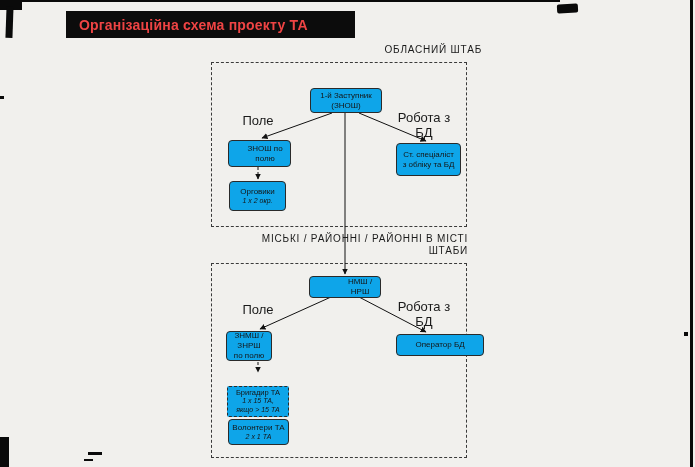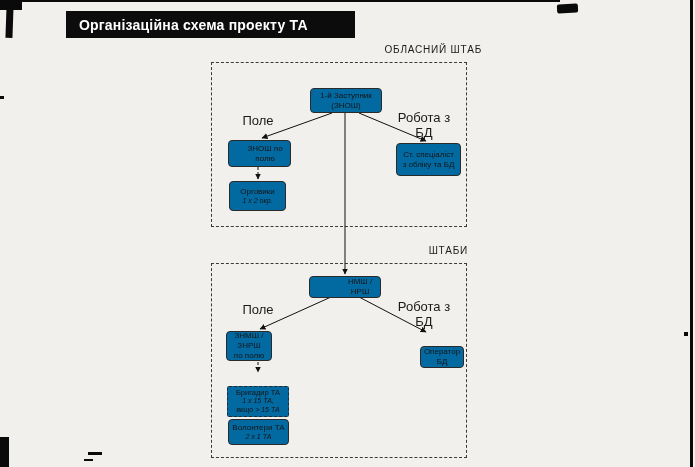--- a/index.html
+++ b/index.html
@@ -7,37 +7,37 @@
     position:relative; width:695px; height:467px;
     background:#f1f0ed;
     font-family:"Liberation Sans", sans-serif;
     color:#151515; overflow:hidden;
   }
   
   .artifact { position:absolute; background:#0a0a0a; }
   
   .title-box {
     position:absolute; left:66px; top:11px; width:289px; height:27px;
-    background:#0c0c0c; color:#ffffff; font-weight:bold; font-size:14px;
+    background:#0c0c0c; color:#ef4444; font-weight:bold; font-size:14px;
     display:flex; align-items:center; padding-left:13px; box-sizing:border-box;
     letter-spacing:0.2px;
   }
   .section-heading {
     position:absolute; left:211px; width:257px; text-align:right;
     font-size:10px; letter-spacing:0.8px; color:#1a1a1a;
   }
   .dashed-region {
     position:absolute; border:1px dashed #3a3a3a; box-sizing:border-box;
     background:transparent;
   }
   .branch-label {
     position:absolute; font-size:13px; color:#1a1a1a; text-align:center;
   }
   .node {
-    position:absolute; background:#0369a1; border:1px solid #2a2a2a;
+    position:absolute; background:#0ea5e9; border:1px solid #2a2a2a;
     border-radius:4px; box-sizing:border-box;
     display:flex; flex-direction:column; align-items:center; justify-content:center;
     text-align:center; font-size:8px; line-height:1.25; padding:1px 2px;
   }
   .node.dashed { border-style:dashed; border-radius:2px; }
   .pre { white-space:pre-line; }
   .sub { font-style:italic; font-size:7px; white-space:pre-line; }
   svg.connectors { position:absolute; left:0; top:0; width:695px; height:467px; }
 </style>
 </head>
@@ -90,32 +90,33 @@
   </div>
   <div class="node" style="left:396px;top:143px;width:65px;height:33px;">
     <span class="pre">Ст. спеціаліст
 з обліку та БД</span>
   </div>
   <div class="node" style="left:229px;top:181px;width:57px;height:30px;">
     <span>Орговики</span>
     <span class="sub">1 х 2 окр.</span>
   </div>
 
+  <div class="section-heading" style="top:233px;left:211px;">МІСЬКІ / РАЙОННІ / РАЙОННІ В МІСТІ</div>
   <div class="section-heading" style="top:245px;left:211px;">ШТАБИ</div>
 
   <div class="node" style="left:309px;top:276px;width:72px;height:22px;padding-left:32px;">
     <span class="pre">НМШ / НРШ</span>
   </div>
   <div class="branch-label" style="left:238px;top:302px;width:40px;">Поле</div>
   <div class="branch-label" style="left:396px;top:299px;width:56px;">Робота з БД</div>
   <div class="node" style="left:226px;top:331px;width:46px;height:30px;">
     <span class="pre">ЗНМШ / ЗНРШ
 по полю</span>
   </div>
-  <div class="node" style="left:420px;top:334px;width:44px;height:22px;margin-top:12px;">
+  <div class="node" style="left:396px;top:334px;width:88px;height:22px;">
     <span class="pre">Оператор БД</span>
   </div>
   <div class="node dashed" style="left:227px;top:374px;width:62px;height:31px;margin-top:12px;">
     <span style="font-size:7.5px;">Бригадир ТА</span>
     <span class="sub">1 х 15 ТА,
 якщо &gt; 15 ТА</span>
   </div>
   <div class="node" style="left:228px;top:419px;width:61px;height:26px;">
     <span>Волонтери ТА</span>
     <span class="sub">2 х 1 ТА</span>

